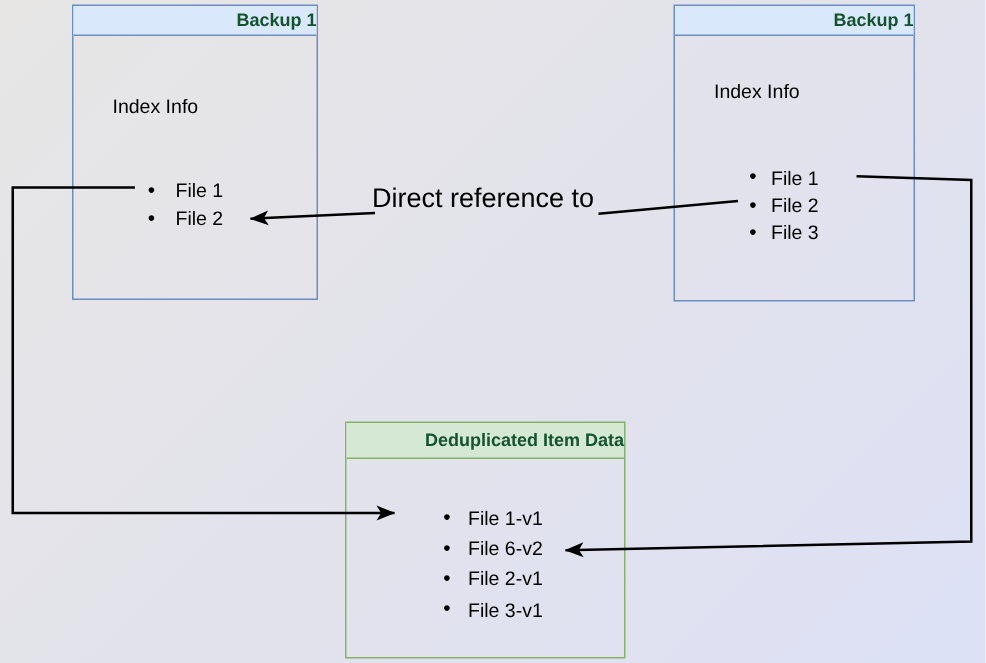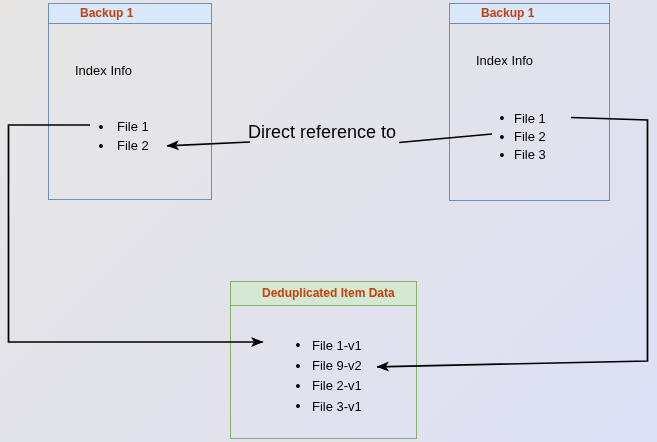--- a/index.html
+++ b/index.html
@@ -36,25 +36,24 @@
     box-sizing: border-box;
     background: transparent;
     z-index: 2;
   }
   .box.blue  { border: 1.5px solid var(--blue-border, #6c8ebf); }
   .box.green { border: 1.5px solid var(--green-border, #82b366); }
 
   .box-header {
     box-sizing: border-box;
     width: 100%;
-    text-align: left;
+    text-align: right;
     font-weight: bold;
     font-size: 12px;
-    color: #c2410c;
-    padding-left: 31px;
+    color: #14532d;
   }
   .blue .box-header {
     height: 20px; line-height: 19px;
     background: var(--blue-fill, #dae8fc);
     border-bottom: 1.5px solid var(--blue-border, #6c8ebf);
   }
   .green .box-header {
     height: 24px; line-height: 23px;
     background: var(--green-fill, #d5e8d4);
     border-bottom: 1.5px solid var(--green-border, #82b366);
@@ -157,21 +156,21 @@
 
   <div class="box green box-dd">
     <div class="box-header">Deduplicated Item Data</div>
     <div class="file-list fl-dd">
       <div class="file-row">
         <span class="bullet"></span>
         <span class="file-label">File 1-v1</span>
       </div>
       <div class="file-row">
         <span class="bullet"></span>
-        <span class="file-label">File 9-v2</span>
+        <span class="file-label">File 6-v2</span>
       </div>
       <div class="file-row">
         <span class="bullet"></span>
         <span class="file-label">File 2-v1</span>
       </div>
       <div class="file-row">
         <span class="bullet"></span>
         <span class="file-label">File 3-v1</span>
       </div>
     </div>

